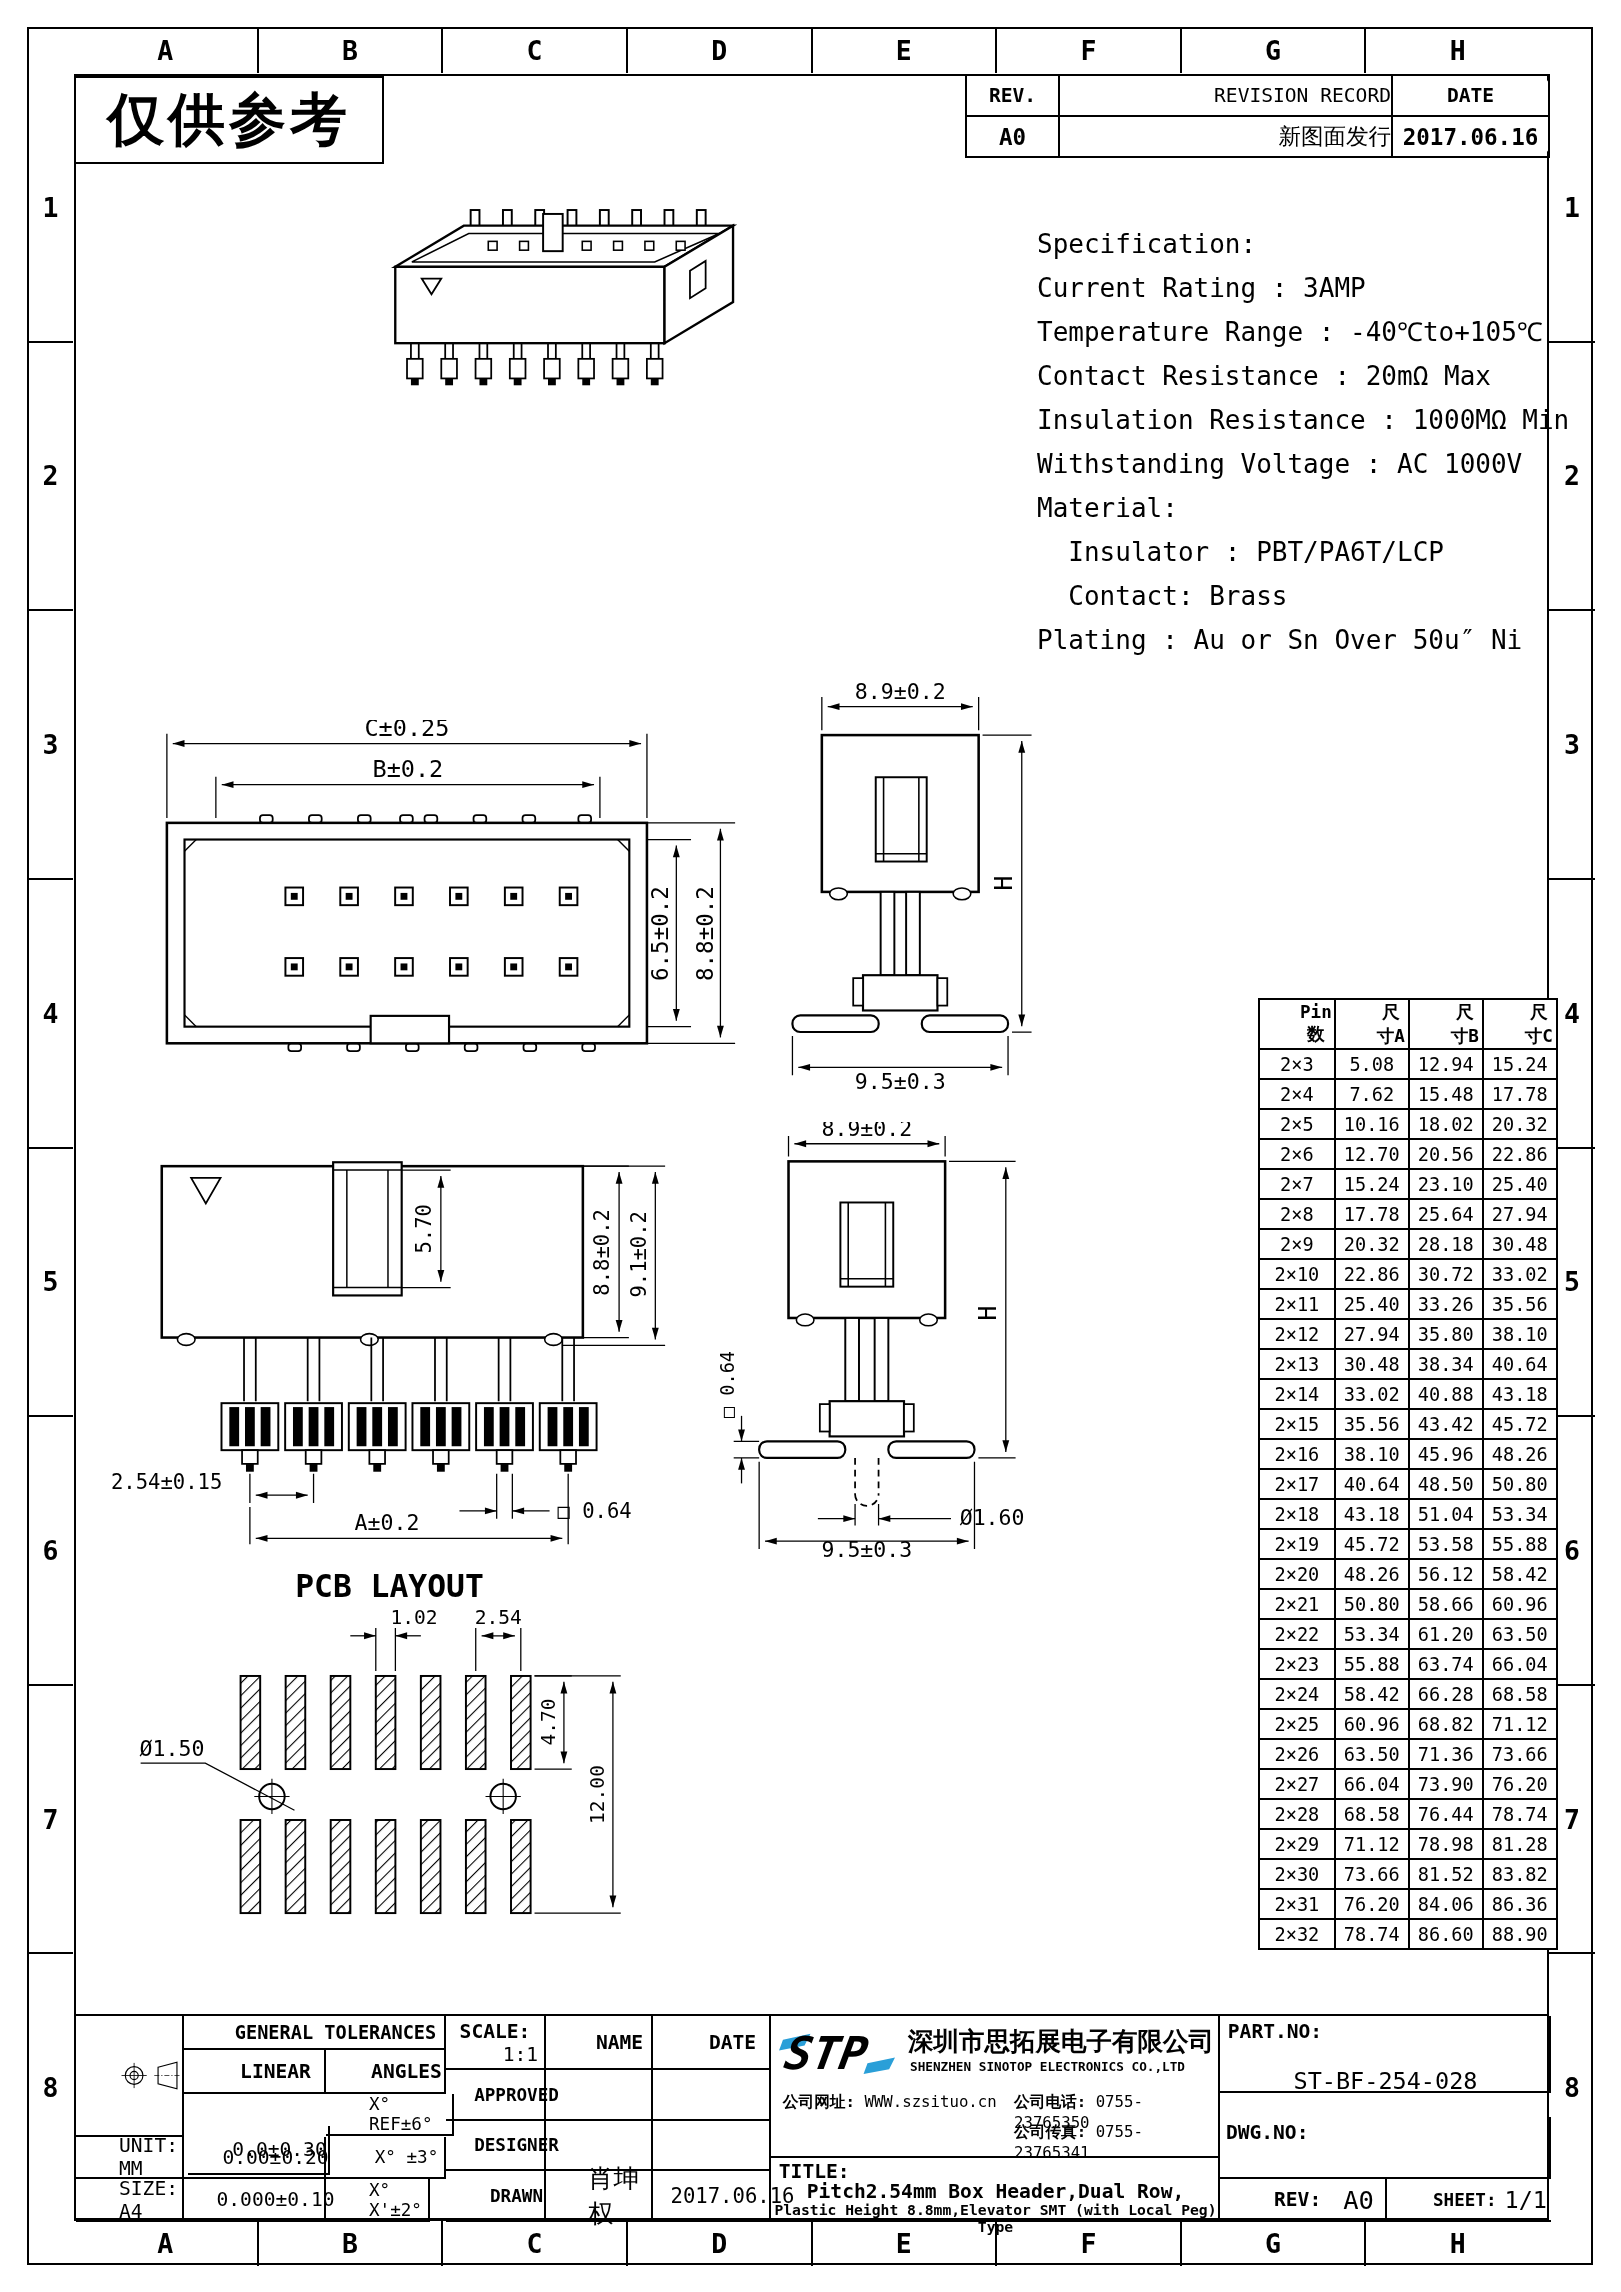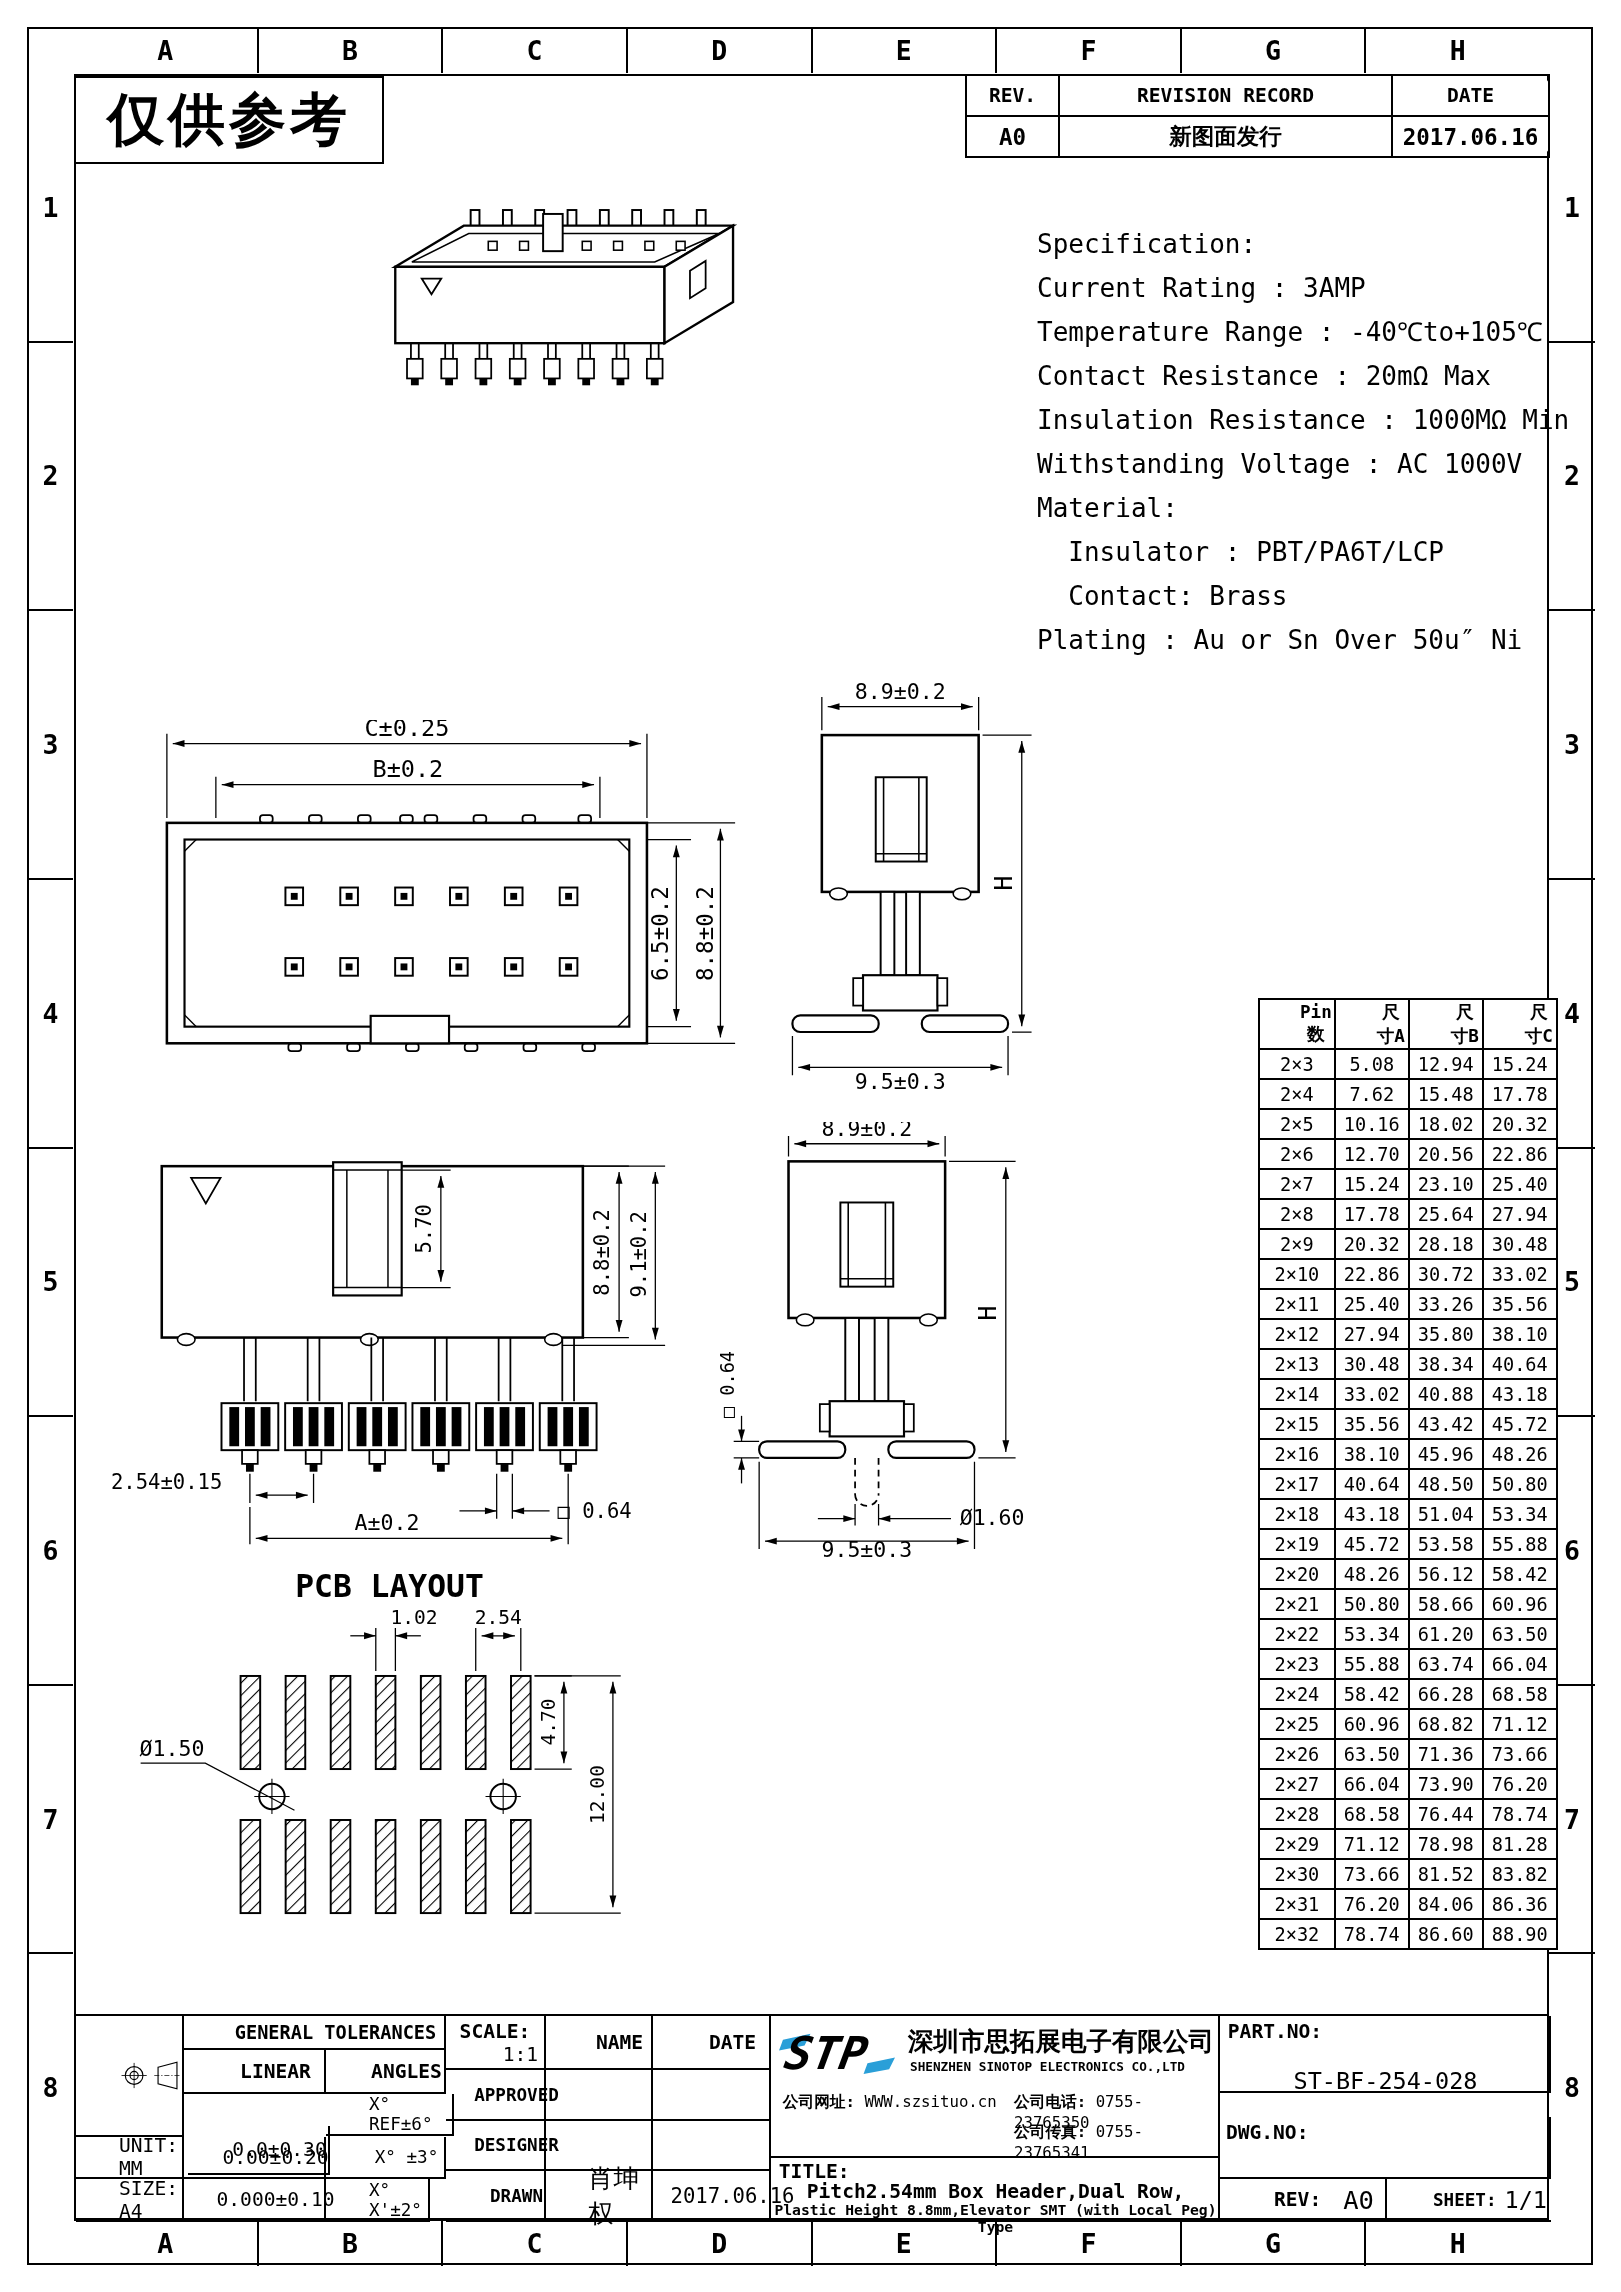--- a/index.html
+++ b/index.html
@@ -16,21 +16,21 @@
                font-size:26.5px; font-weight:bold; }
   .band-h .band-cell + .band-cell { border-left:2px solid #000; }
   .band-v .band-cell + .band-cell { border-top:2px solid #000; }
   .watermark { left:74px; top:76px; width:310px; height:88px; border:2.9px solid #000; background:#fff;
                display:flex; align-items:center; justify-content:center;
                font-family:"DejaVu Serif", serif; font-size:57px; font-weight:600; letter-spacing:3.9px; }
   table { border-collapse:collapse; background:#fff; }
   .rev-table { left:965px; top:74px;border-radius:15px; }
   .rev-table td { border:2.9px solid #000; text-align:center; vertical-align:middle; }
   .rev-table .r-rev { width:93px; height:41px; font-size:19.6px; font-weight:bold; }
-  .rev-table .r-rec { width:333px; font-size:19.6px; font-weight:bold; }
+  .rev-table .r-rec { width:333px; font-size:19.6px; font-weight:normal;text-align:right; }
   .rev-table .r-date { width:157px; font-size:19.6px; font-weight:bold; }
   .rev-table .val { font-size:22.5px; }
   .spec { left:1037px; top:222px; width:515px; }
   .spec-line { white-space:pre; font-size:26px; line-height:44px; font-weight:500; }
   .dim-table { left:1258px; top:998px; border:2.9px solid #000; }
   .dim-table td { border:2px solid #000; text-align:center; vertical-align:middle;
                   height:30px; font-size:18.6px; padding:0 2px; }
   .dim-table tr td:nth-child(1) { width:63px; }
   .dim-table tr td:nth-child(2), .dim-table tr td:nth-child(3), .dim-table tr td:nth-child(4) { width:74px; }
   .dim-table .hdr td { font-weight:bold; font-size:17.6px;padding-left:40px; }

